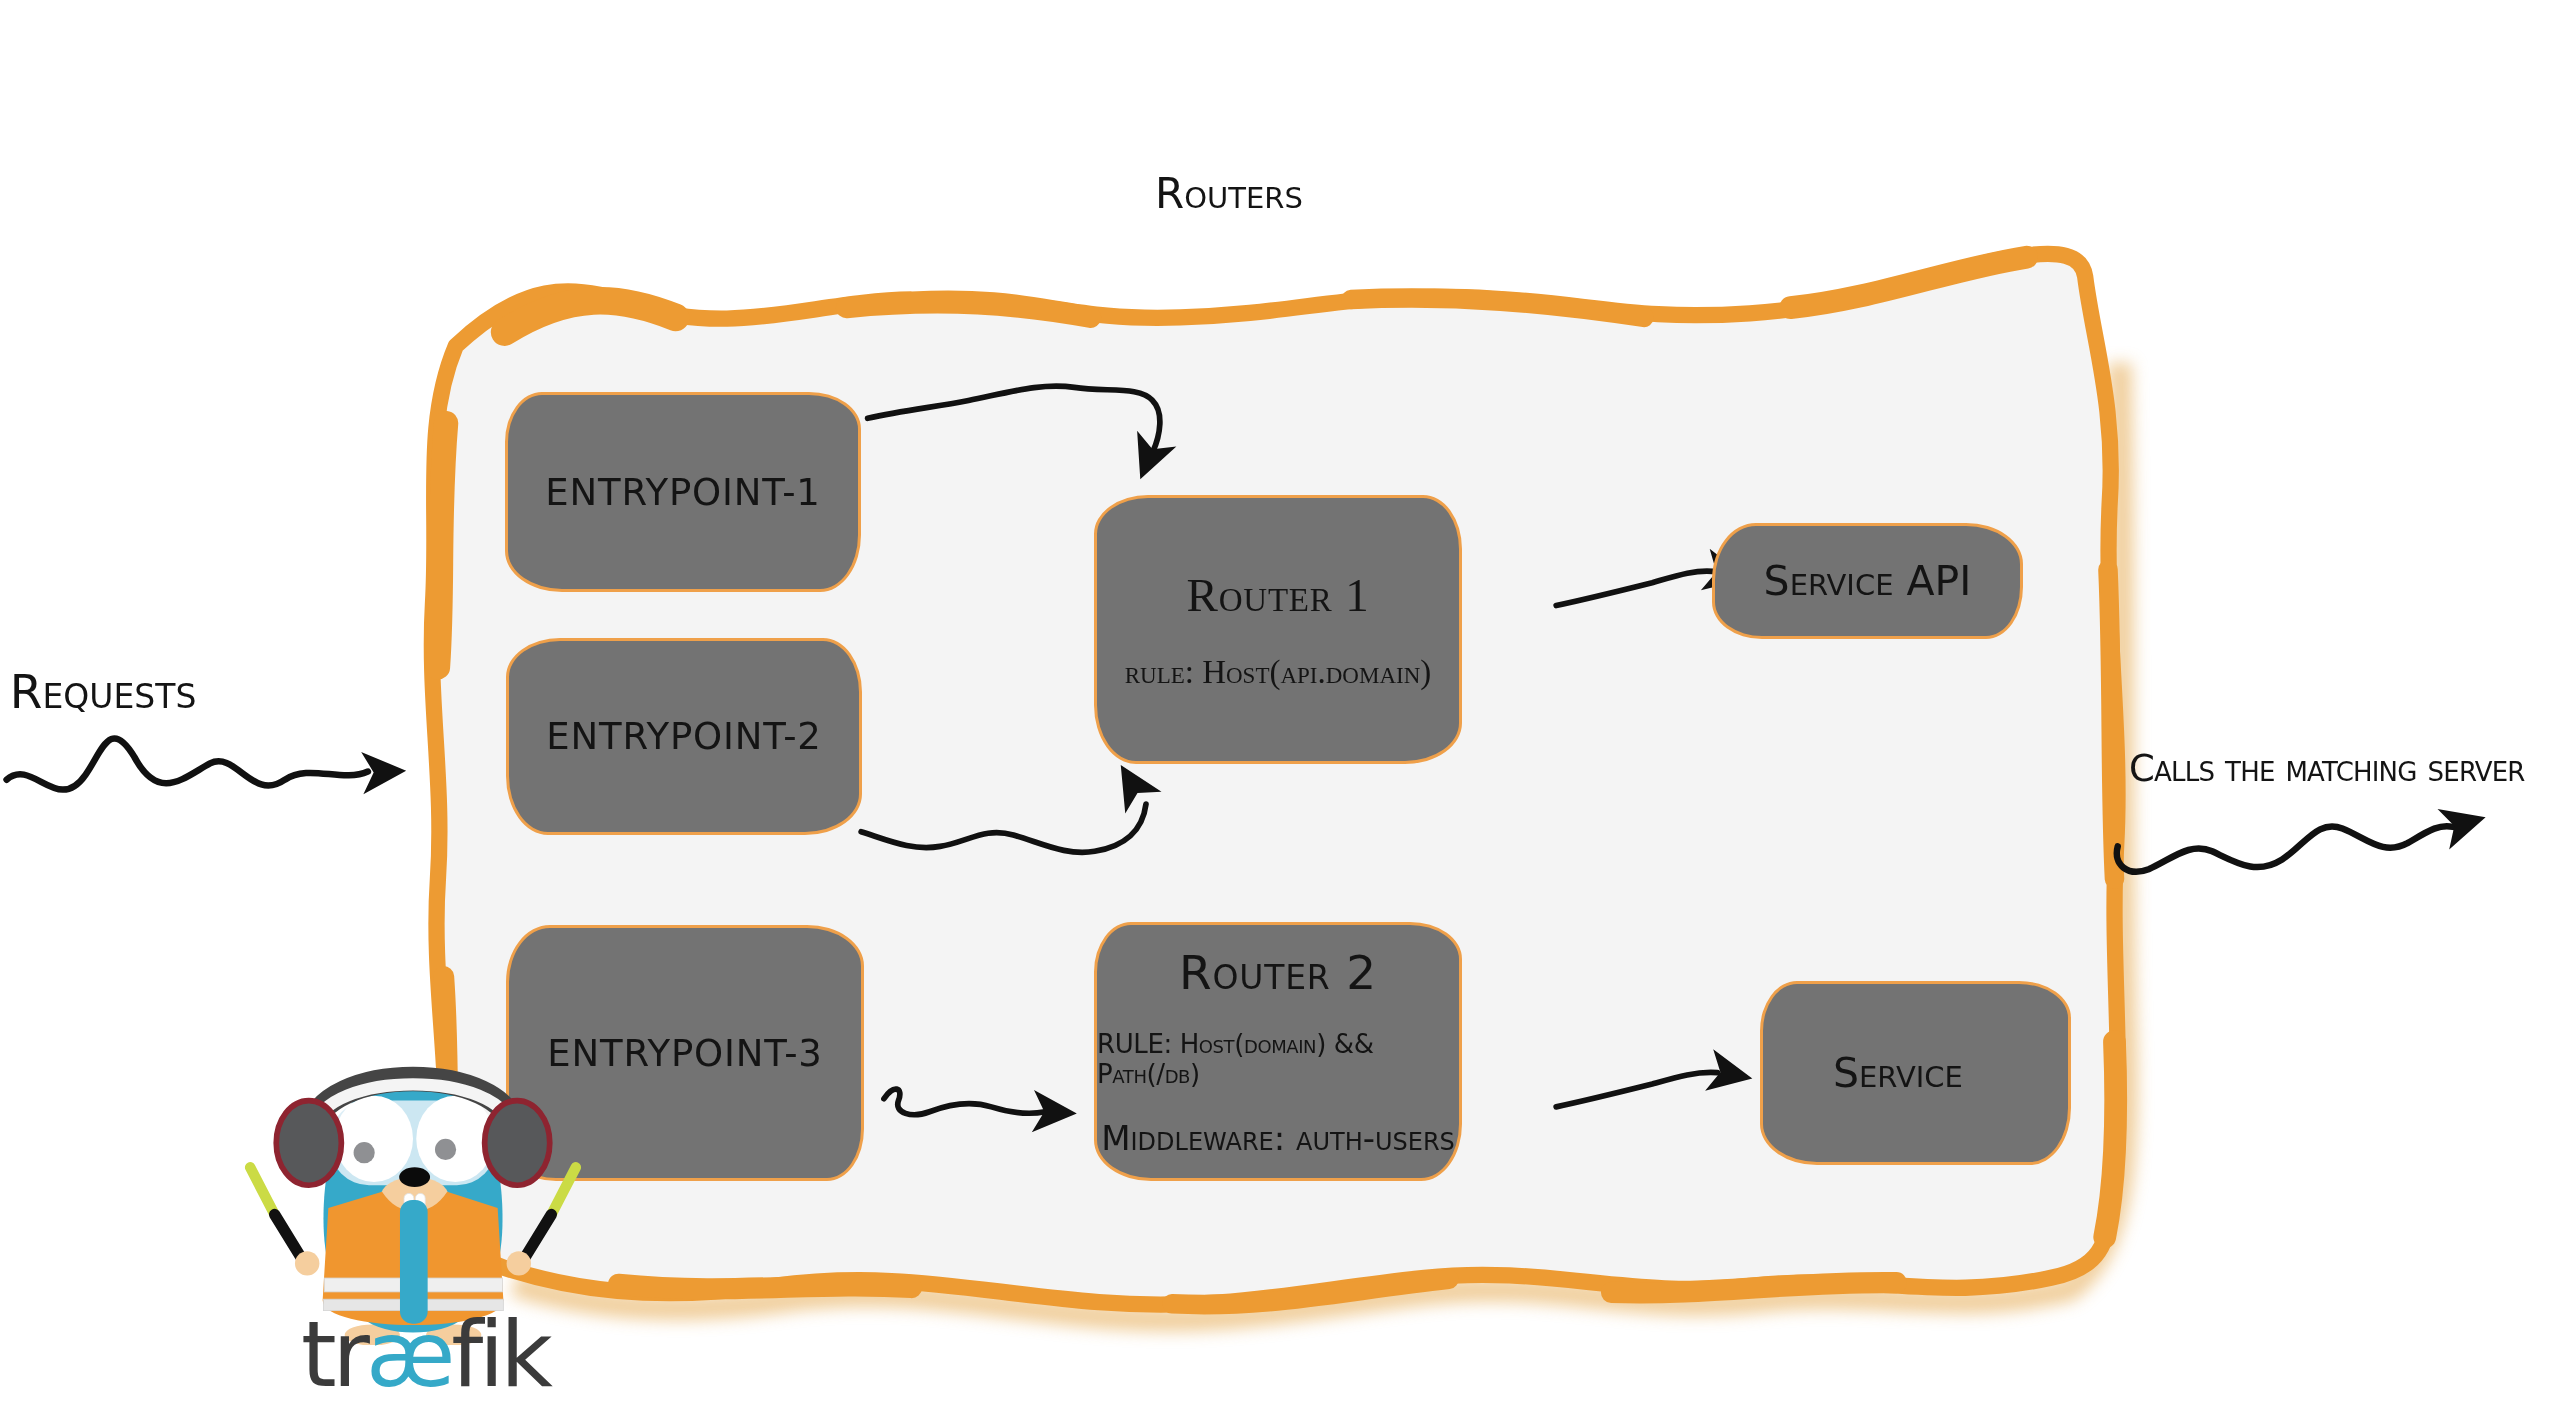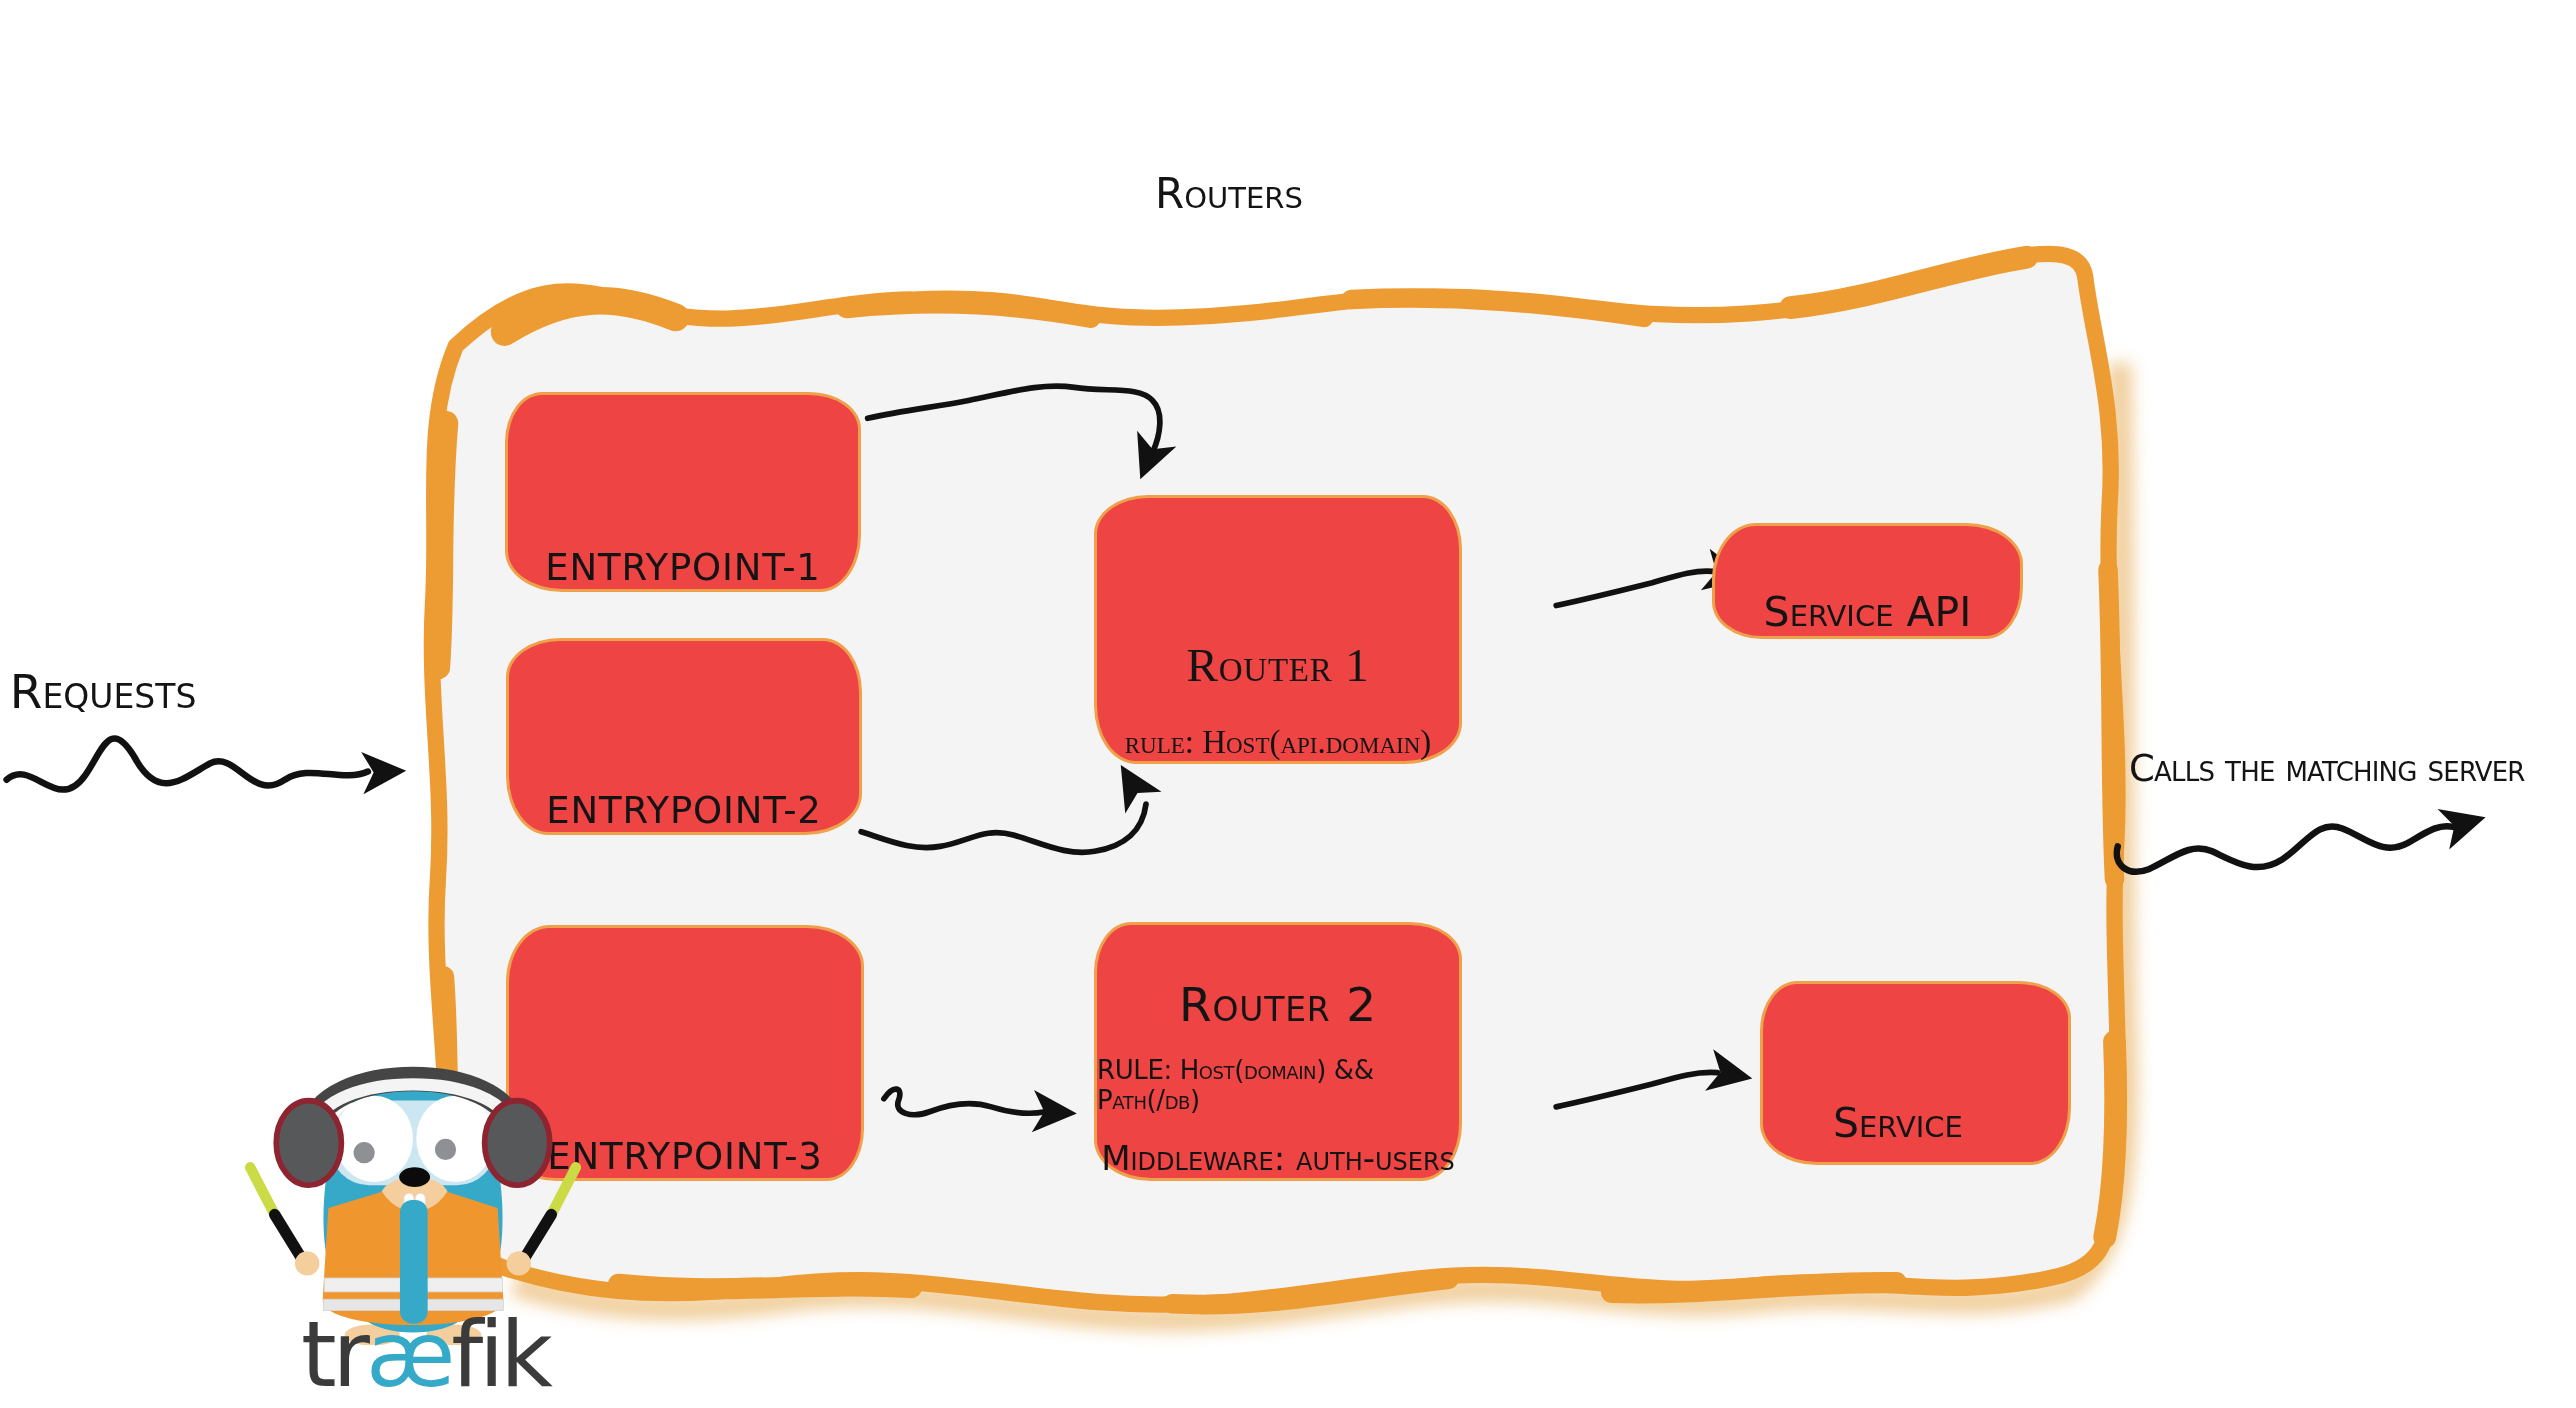--- a/index.html
+++ b/index.html
@@ -2,42 +2,42 @@
 <html style="font-size:13px"><head>
 <meta charset="utf-8">
 <style>
   html,body{margin:0;padding:0;background:#ffffff;}
   body{width:2576px;height:1408px;position:relative;overflow:hidden;
        font-family:"DejaVu Sans","Liberation Sans",sans-serif;color:#141414;}
   .layer{position:absolute;left:0;top:0;width:2576px;height:1408px;}
   svg{display:block;}
   .scaps{font-variant:small-caps;}
   .caps{text-transform:uppercase;}
-  .box{position:absolute;background:#ef4444;border:3.3px solid #EFA04A;
-       display:flex;flex-direction:column;align-items:center;justify-content:flex-end;
+  .box{position:absolute;background:#737373;border:3.3px solid #EFA04A;
+       display:flex;flex-direction:column;align-items:center;justify-content:center;
        box-sizing:border-box;z-index:4;}
   .rad-a{border-radius:37px 52px 41px 57px / 50px 37px 57px 41px;}
   .rad-b{border-radius:54px 39px 57px 42px / 39px 54px 41px 59px;}
   .rad-c{border-radius:44px 57px 37px 50px / 57px 41px 52px 37px;}
   .label{position:absolute;z-index:5;white-space:nowrap;}
   .eplabel{font-size:37px;letter-spacing:0.8px;}
   .rtitle{font-size:47px;letter-spacing:0.8px;}
   .rrule{font-size:33px;}
   .r2rule{font-size:26px;letter-spacing:-0.4px;}
   .r2mw{font-size:34px;}
   .svclabel{font-size:41px;}
   #title{font-size:42px;left:1042px;top:169px;width:374px;text-align:center;}
   #requests-label{font-size:47px;left:9.8px;top:664px;}
   #calls-label{font-size:37px;letter-spacing:-0.8px;left:2129px;top:747px;}
   #service-dashboard .line{display:block;text-align:left;line-height:77px;}
   #wordmark{position:absolute;left:257px;top:1302px;z-index:7;
             font-size:91px;letter-spacing:-4.1px;font-weight:500;color:#3B3B3B;white-space:nowrap;margin-left:44px;}
   #wordmark .ae{color:#35A9C8;}
   .gap-r1{gap:32px;font-family:Liberation Serif, serif;}
-  .gap-r2{gap:23px;}
+  .gap-r2{gap:29px;}
 </style>
 </head>
 <body>
 
 <svg class="layer" style="z-index:1" width="2576" height="1408" viewBox="0 0 3165 1730">
   <defs>
     <filter id="glow" x="-20%" y="-20%" width="140%" height="140%">
       <feGaussianBlur stdDeviation="10"></feGaussianBlur>
     </filter>
     <path id="ah" d="M0,0 L-54,-26 L-40,0 L-54,26 Z"></path>

